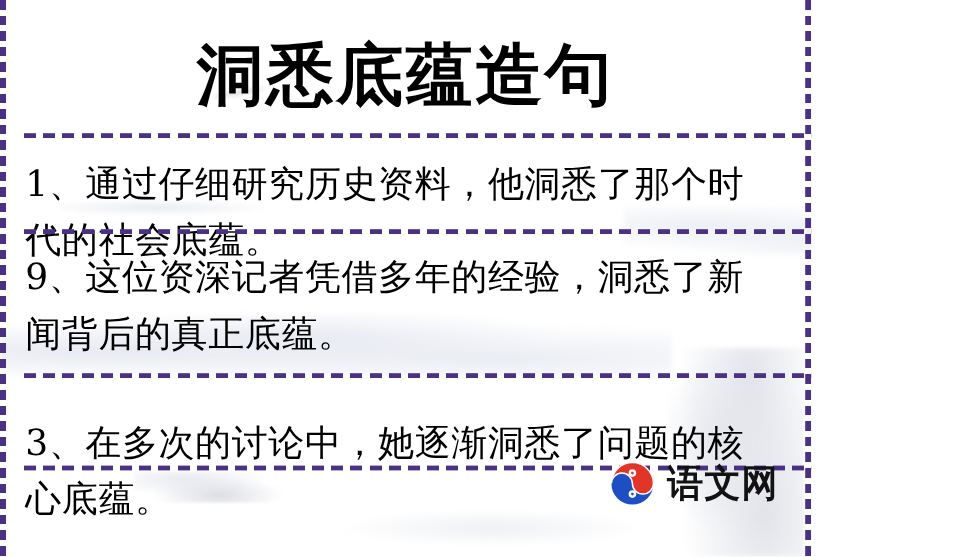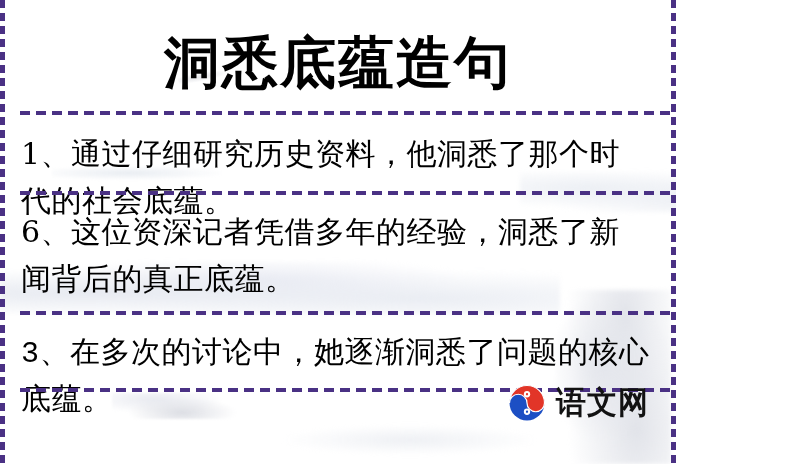--- a/index.html
+++ b/index.html
@@ -91,21 +91,21 @@
   
   .sentence {
     position: absolute; left: 21px; right: 26px;
     font-size: 30px; color: #000000;
     letter-spacing: 0.5px; line-height: 47px;
     font-family: "DejaVu Serif", serif;
     word-break: break-all;
   }
   .sentence.s1 { top: 130px; }
   .sentence.s2 { top: 208px; }
-  .sentence.s3 { top: 331px; font-family: Liberation Mono, monospace; }
+  .sentence.s3 { top: 346px; }
 
   
   .logo {
     position: absolute; right: 27px; top: 382px;
     display: flex; align-items: center; gap: 8px;
   }
   .logo-icon { width: 42px; height: 42px; display: block; }
   .logo-text {
     font-family: "DejaVu Sans", sans-serif;
     font-size: 30px; font-weight: bold; color: #121212;
@@ -130,21 +130,21 @@
   <div class="v-border right"></div>
 
   <h1 class="title">洞悉底蕴造句</h1>
 
   <div class="h-divider d1"></div>
 
   <p class="sentence s1">1、通过仔细研究历史资料，他洞悉了那个时代的社会底蕴。</p>
 
   <div class="h-divider d2"></div>
 
-  <p class="sentence s2">6、这位资深记者凭借多年的经验，洞悉了新闻背后的真正底蕴。</p>
+  <p class="sentence s2">9、这位资深记者凭借多年的经验，洞悉了新闻背后的真正底蕴。</p>
 
   <div class="h-divider d3"></div>
 
   <p class="sentence s3">3、在多次的讨论中，她逐渐洞悉了问题的核心底蕴。</p>
 
   <div class="h-divider d4"></div>
 
   <div class="logo">
     <svg class="logo-icon" viewBox="0 0 48 48" xmlns="http://www.w3.org/2000/svg">
       <g transform="rotate(90 24 24)">

